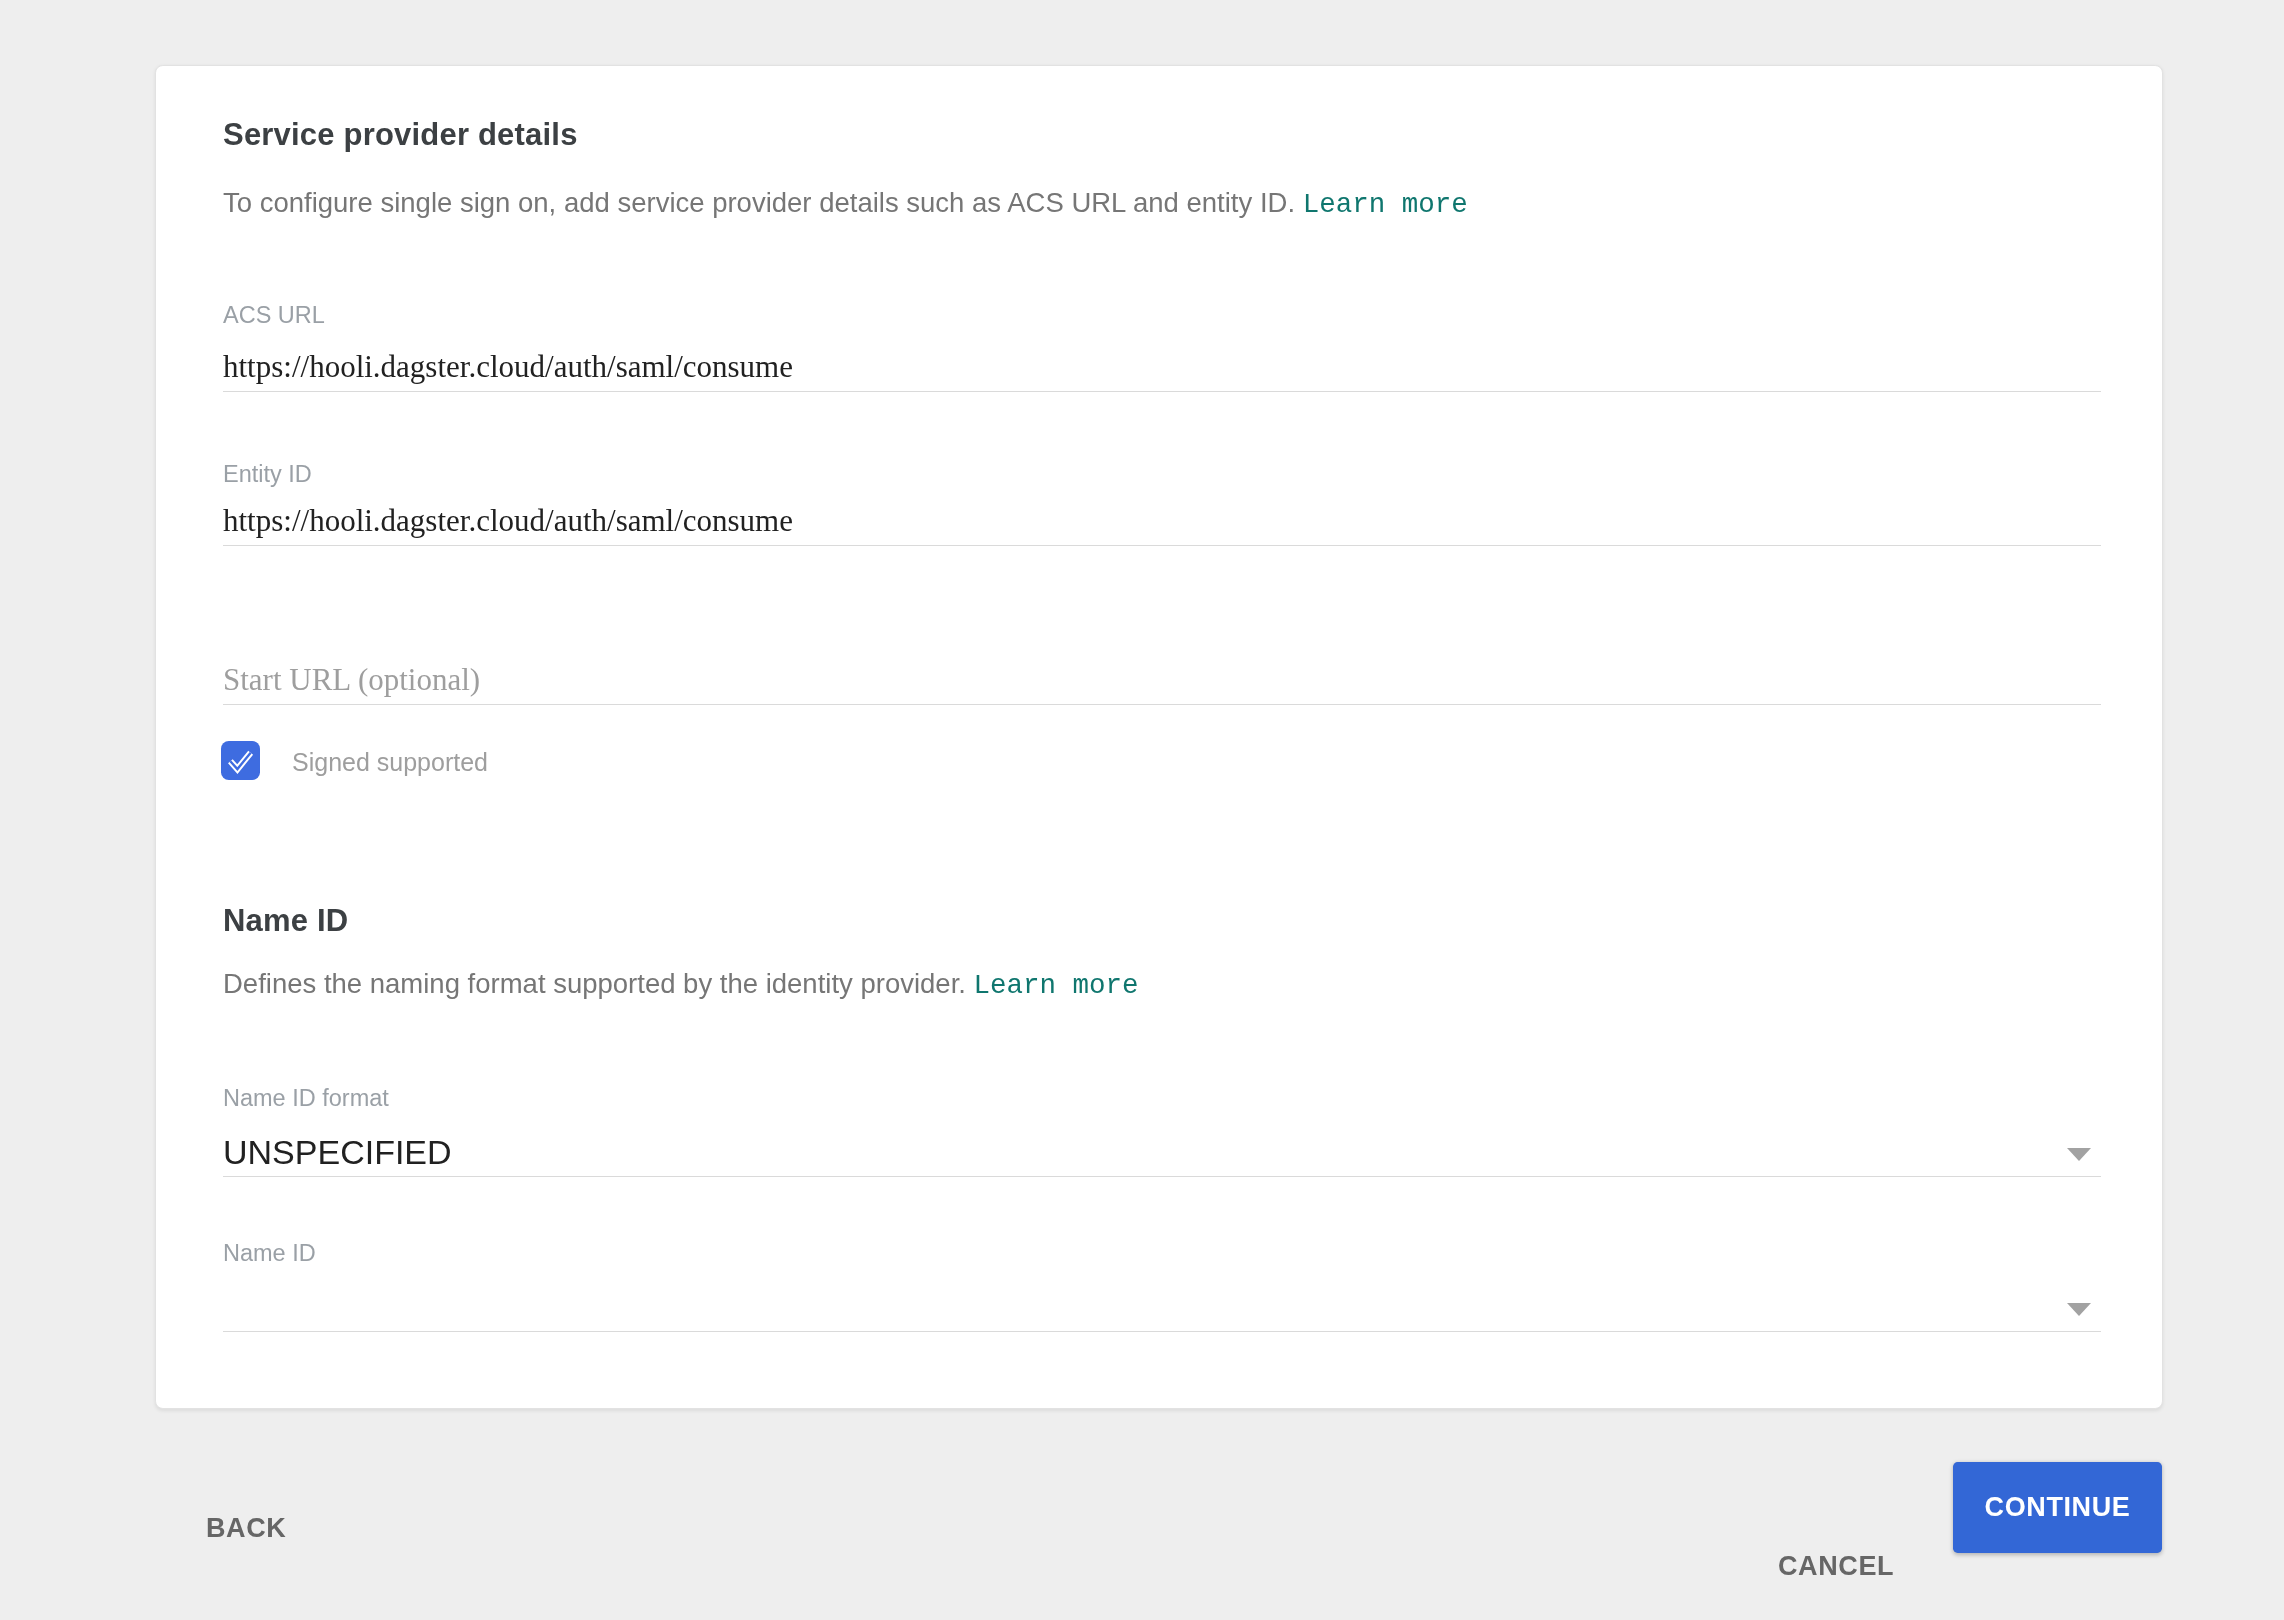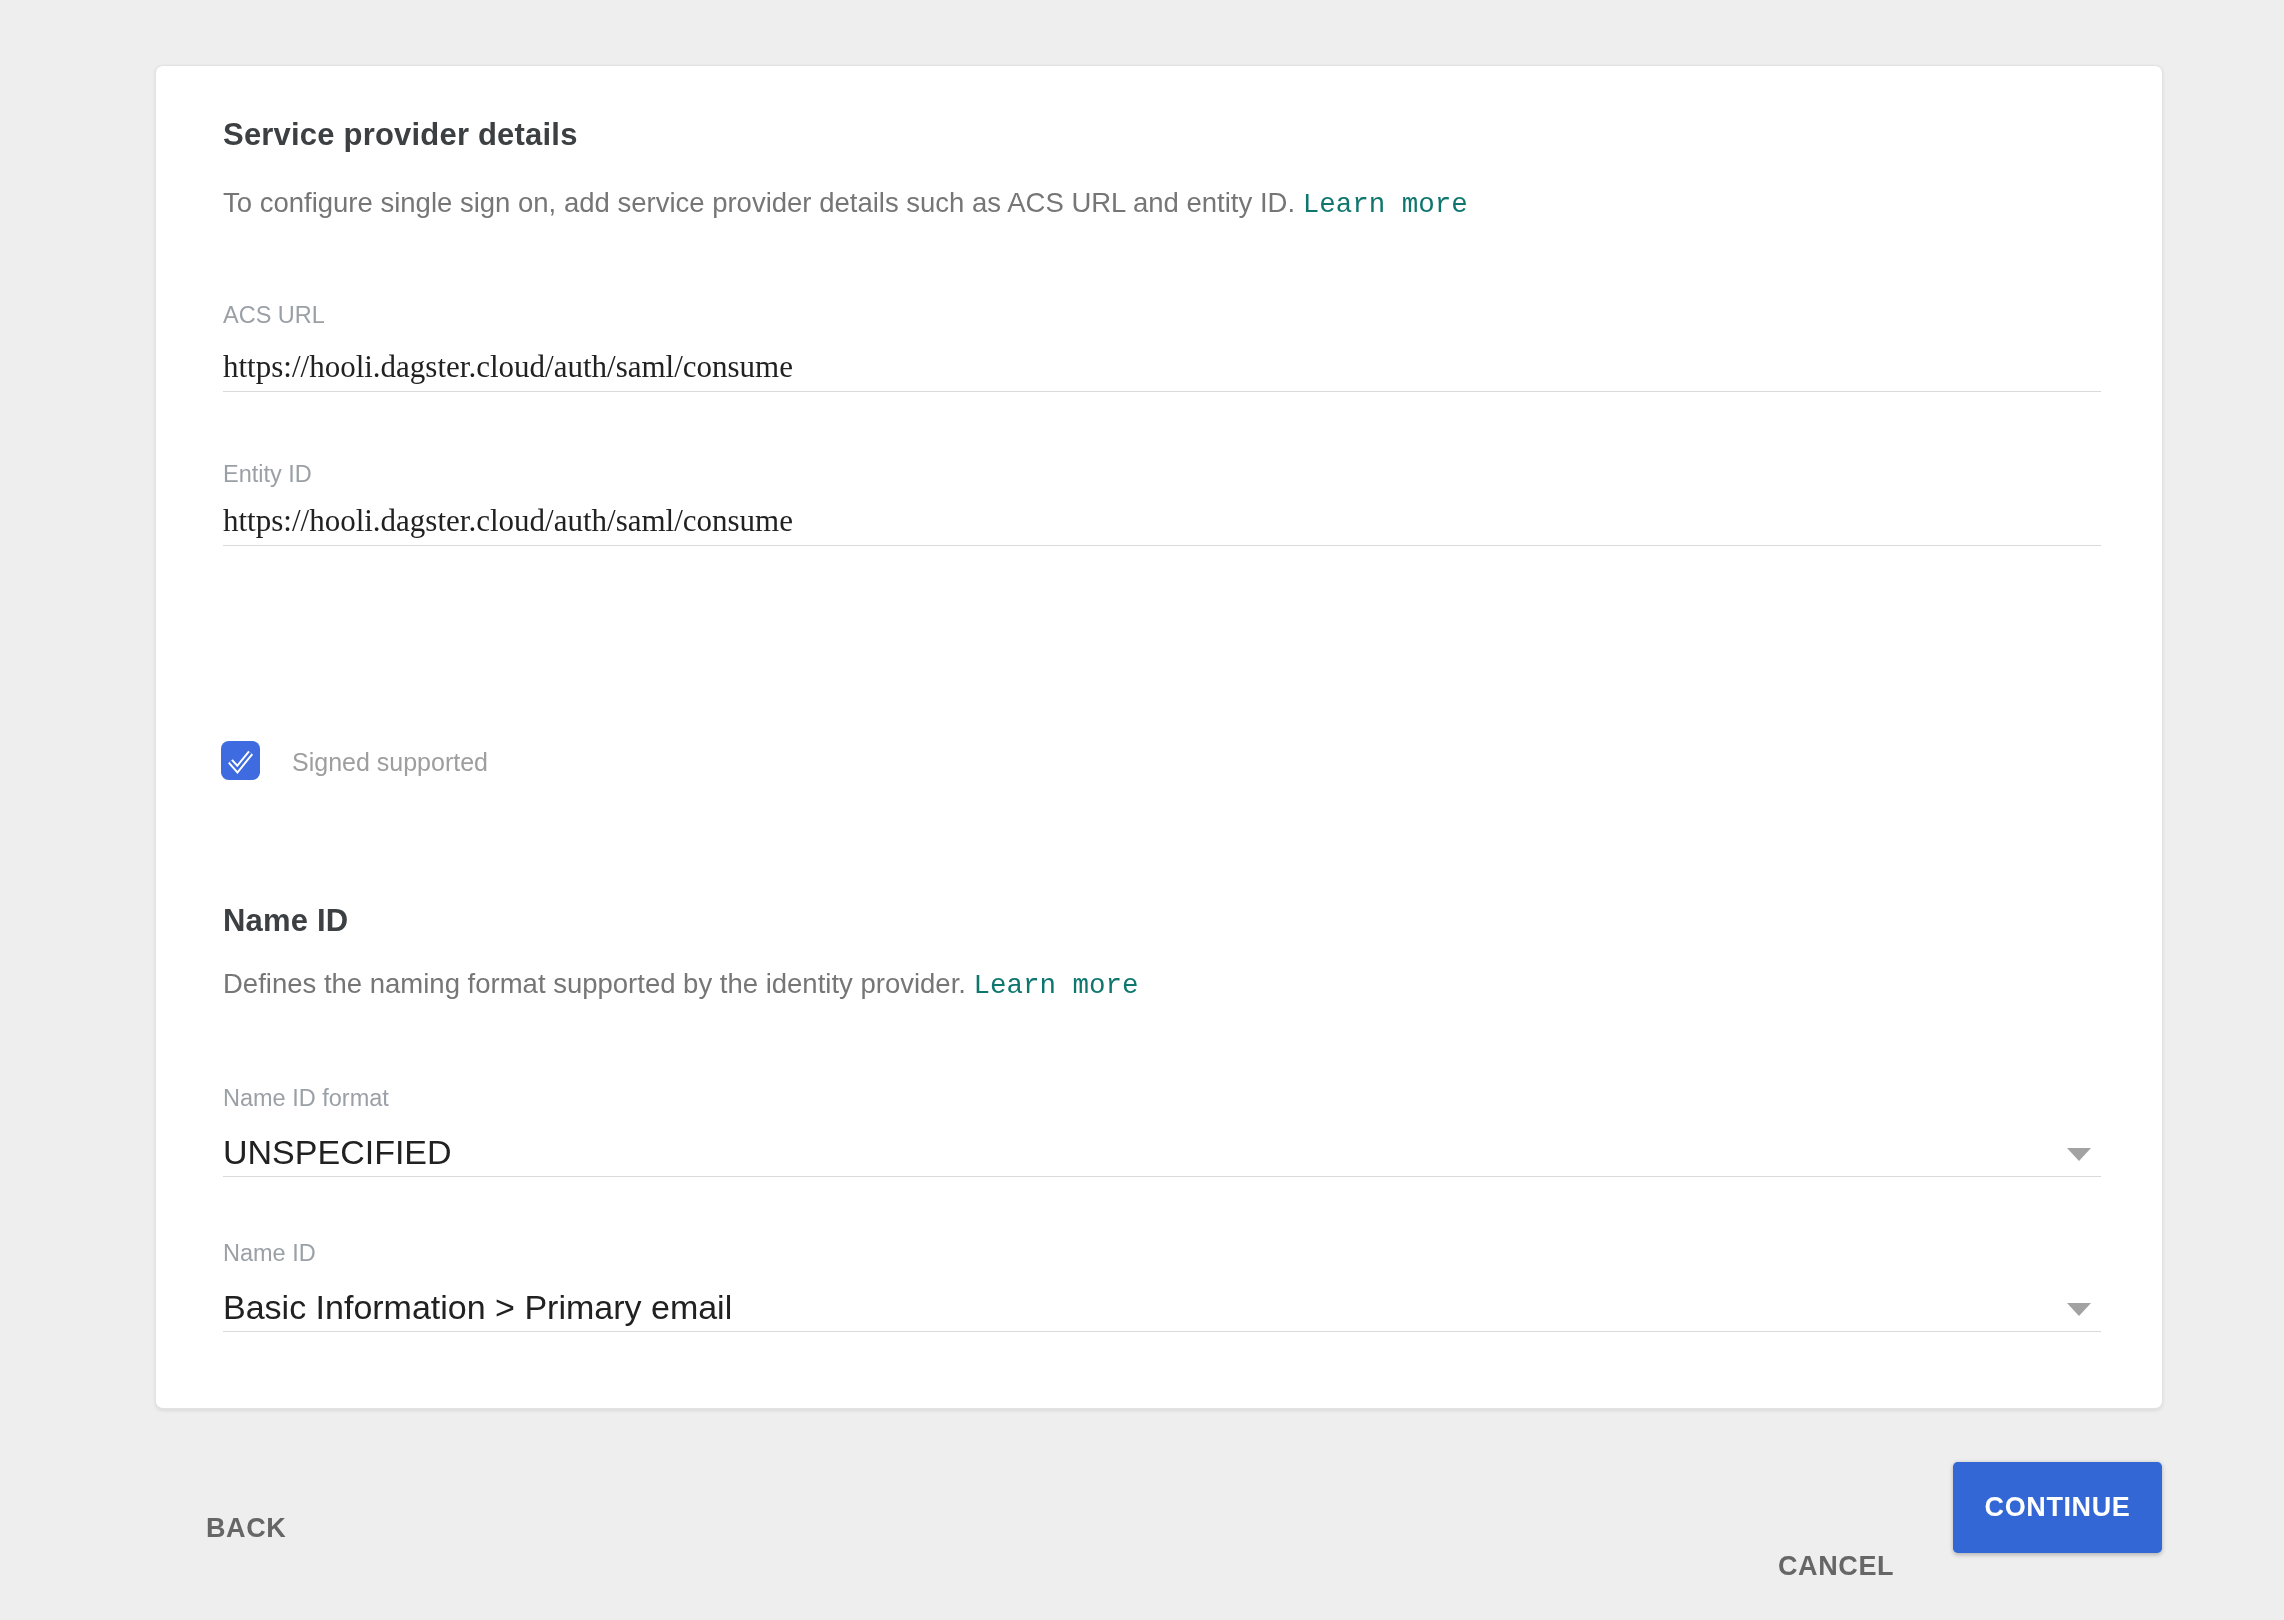--- a/index.html
+++ b/index.html
@@ -107,20 +107,21 @@
     <span>To configure single sign on, add service provider details such as ACS URL and entity ID.</span>
     <a class="learn-more">Learn more</a>
   </div>
 
   <div class="abs field-label" style="top:235px;">ACS URL</div>
   <input class="abs line-input" style="top: 277px;" type="text" value="https://hooli.dagster.cloud/auth/saml/consume">
 
   <div class="abs field-label" style="top:394px;">Entity ID</div>
   <input class="abs line-input" style="top: 431px;" type="text" value="https://hooli.dagster.cloud/auth/saml/consume">
 
+  <input class="abs line-input" style="top: 590px;" type="text" placeholder="Start URL (optional)">
 
   <div class="abs checkbox">
     <span style="display:flex;">
       <svg width="39" height="39" viewBox="0 0 50 50">
         <polyline points="12,26 21,36 38,15" fill="none" stroke="#ffffff" stroke-width="8"></polyline>
         <polyline points="12,26 21,36 38,15" fill="none" stroke="#3e6ce0" stroke-width="3"></polyline>
       </svg>
     </span>
   </div>
   <div class="abs checkbox-label">Signed supported</div>
@@ -133,21 +134,20 @@
   </div>
 
   <div class="abs field-label" style="top:1018px;">Name ID format</div>
   <div class="abs select-field" style="top:1062px;">
     <span class="select-value">UNSPECIFIED</span>
     <span class="dropdown-arrow"></span>
   </div>
 
   <div class="abs field-label" style="top:1173px;">Name ID</div>
   <div class="abs select-field" style="top:1217px;">
-    <span class="select-value">Basic Information &gt; Primary email</span>
     <span class="dropdown-arrow"></span>
   </div>
 
 </div>
 
 <button class="footer-text-btn" style="left:206px; top:1482px;">BACK</button>
 
 <button class="footer-text-btn" style="left:1778px; top:1520px;">CANCEL</button>
 
 <button class="primary-btn">CONTINUE</button>

